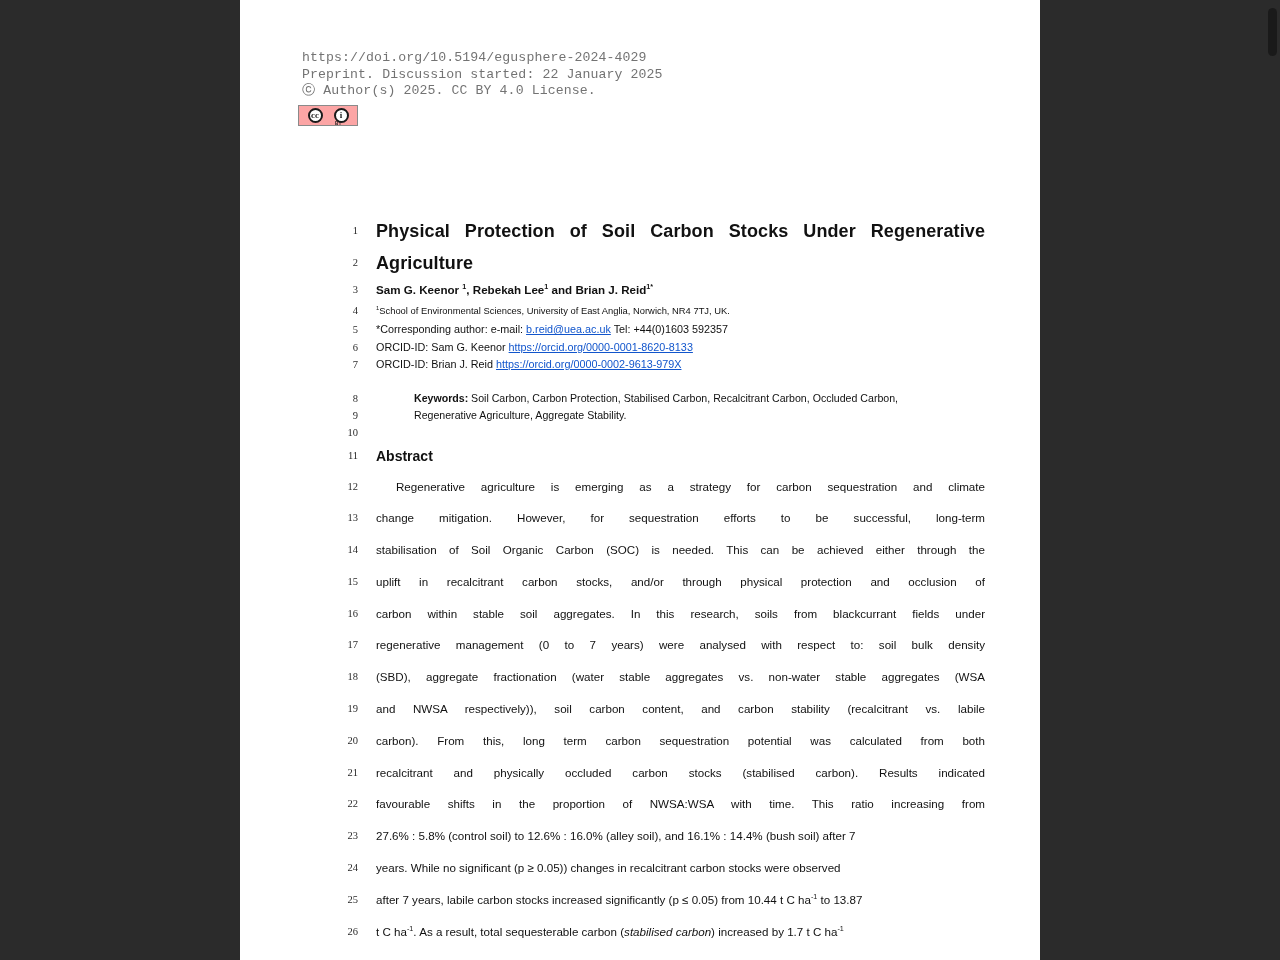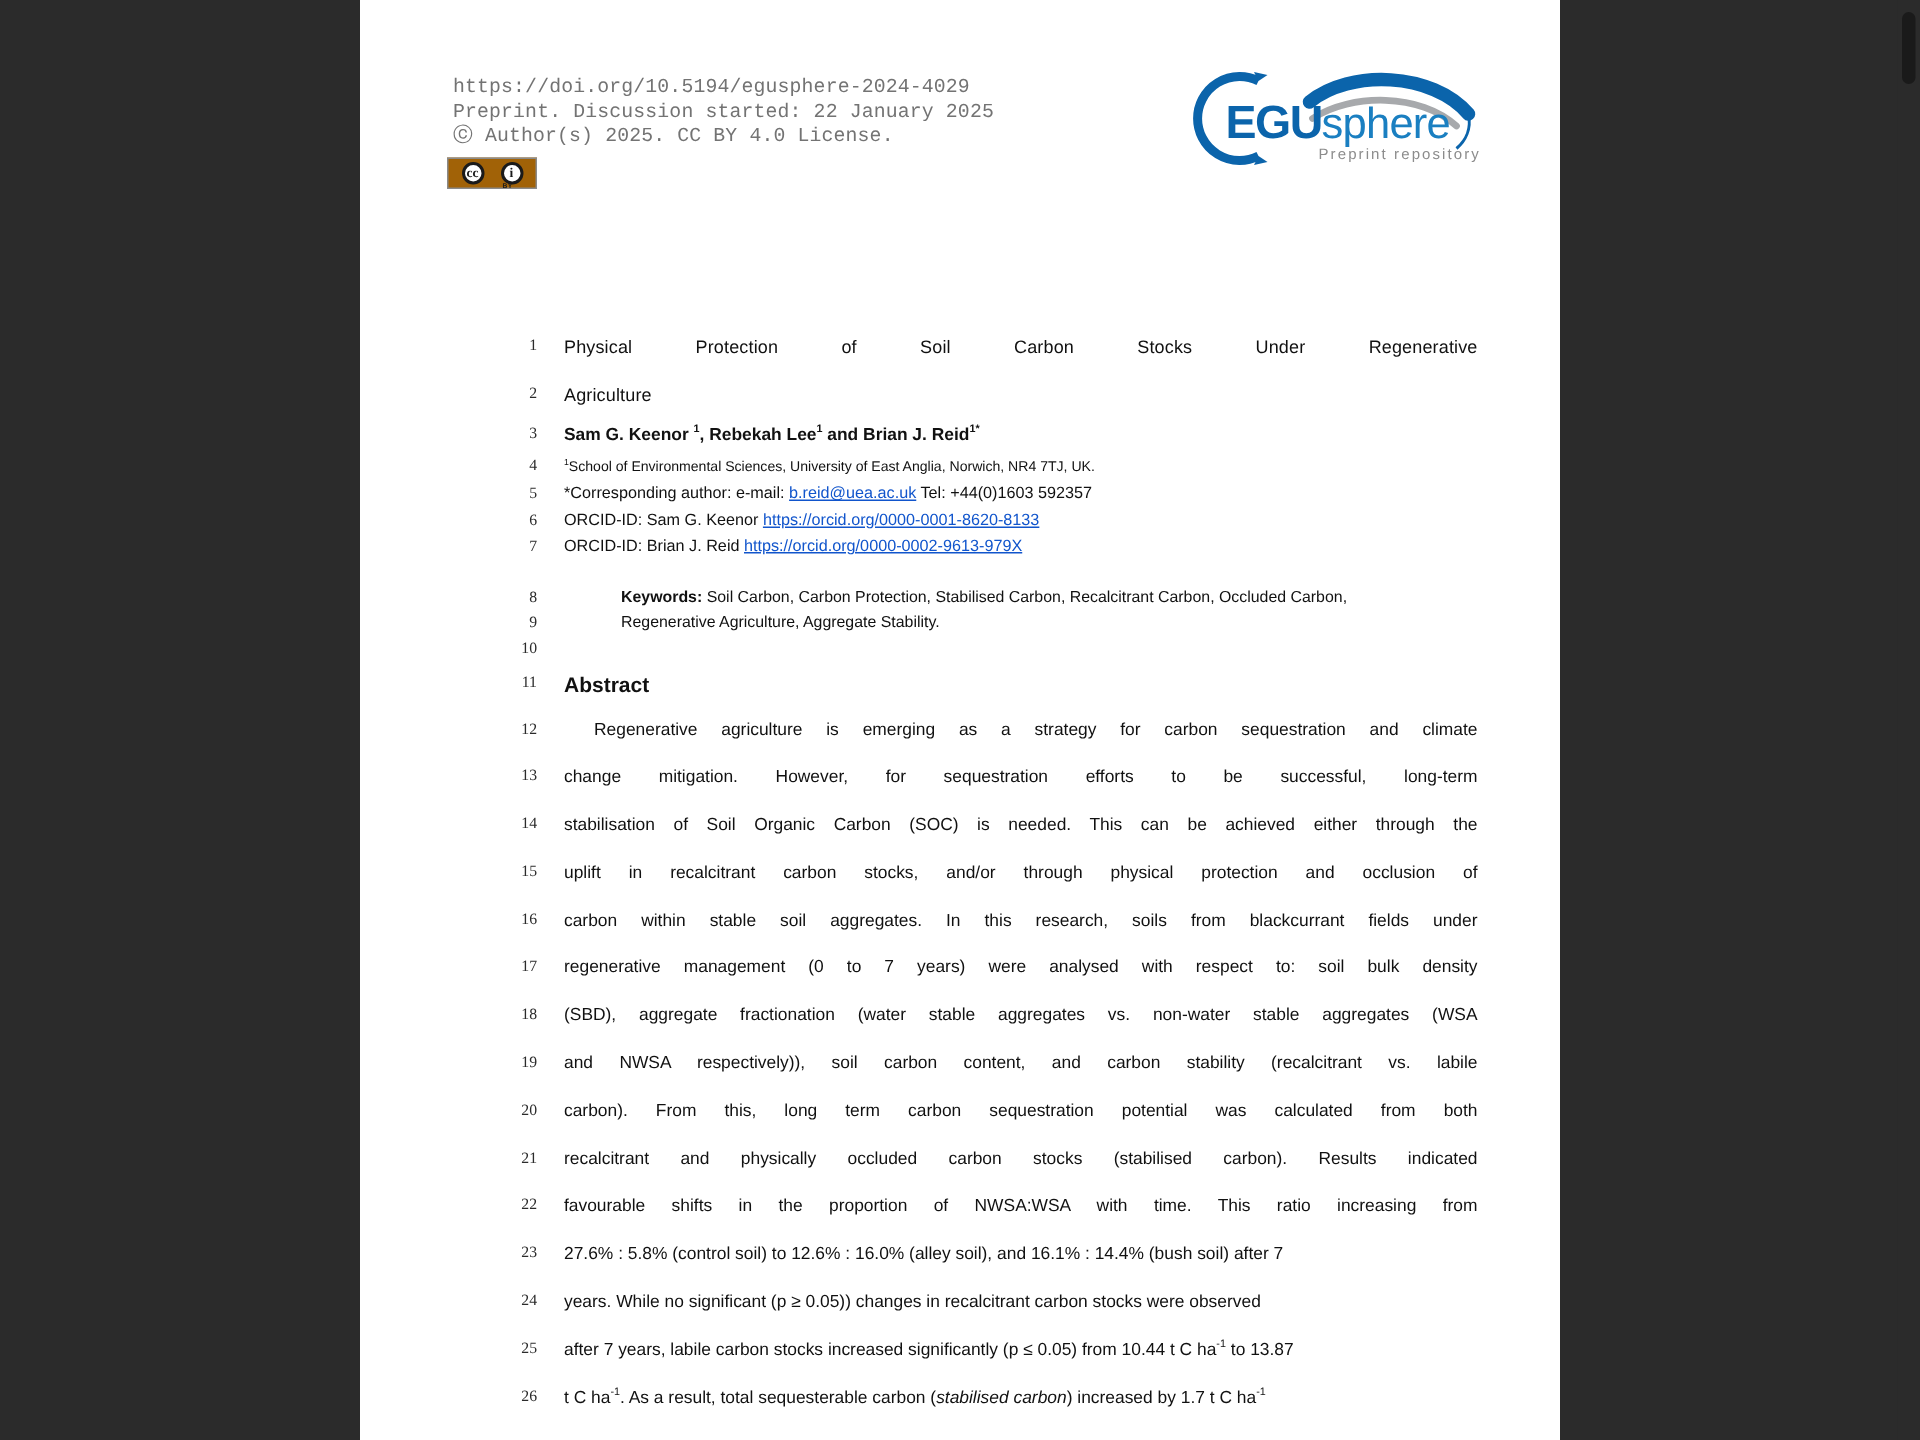--- a/index.html
+++ b/index.html
@@ -59,21 +59,21 @@
     color: #737373;
     white-space: nowrap;
   }
   .hdr div { letter-spacing: .1px; }
 
   .cc-badge {
     position: absolute;
     left: 58px;
     top: 105px;
     width: 60px; height: 21px;
-    background: #a16207;
+    background: #fca5a5;
     border: 1px solid #8a8a8a;
     display: flex;
     align-items: center;
     justify-content: space-around;
     padding: 0 3px;
   }
   .cc-badge .glyph {
     width: 15px; height: 15px;
     border-radius: 50%;
     background: #ffffff;
@@ -133,22 +133,22 @@
   }
   .ltext {
     flex: 1 1 auto;
     padding-right: 55px;
     color: #111;
   }
 
   
   .title-row { line-height: 32px; margin-top: 0; }
   .title-row .ltext {
-    font-size: 12px;
-    font-weight: normal;
+    font-size: 18px;
+    font-weight: bold;
     letter-spacing: .1px;
     text-align: justify;
     text-align-last: justify;
   }
   .title-row.cont .ltext { text-align-last: left; }
   .title-row .lnum { line-height: 32px; }
 
   .authors-row { line-height: 22px; }
   .authors-row .ltext { font-size: 11.6px; font-weight: bold; }
   .authors-row .lnum { line-height: 22px; }
@@ -204,37 +204,20 @@
       <div>Preprint. Discussion started: 22 January 2025</div>
       <div>ⓒ Author(s) 2025. CC BY 4.0 License.</div>
     </div>
 
     <div class="cc-badge">
       <span class="glyph">cc</span>
       <span class="glyph">i</span>
       <span class="by-label">BY</span>
     </div>
 
-    <div class="logo">
-      <svg width="195" height="72" viewBox="0 0 195 72" xmlns="http://www.w3.org/2000/svg">
-
-        <path d="M44 12 A28 28 0 1 0 44 62" fill="none" stroke="#0b64ab" stroke-width="6"></path>
-        <path d="M44 12 l-3 -6 l9 2 z" fill="#0b64ab"></path>
-        <path d="M44 62 l-3 6 l9 -2 z" fill="#0b64ab"></path>
-
-        <path d="M78 26 C105 4 160 6 184 34" fill="none" stroke="#0b64ab" stroke-width="9" stroke-linecap="round"></path>
-
-        <path d="M80 37 C106 20 152 20 176 42" fill="none" stroke="#a7a9ac" stroke-width="4.5" stroke-linecap="round"></path>
-
-        <path d="M184 34 C186 44 182 52 176 57" fill="none" stroke="#0b64ab" stroke-width="2"></path>
-        <text x="22" y="50" font-family="Liberation Sans, sans-serif" font-size="31" font-weight="bold" fill="#0b64ab" letter-spacing="-1">EGU</text>
-        <text x="86" y="50" font-family="Liberation Sans, sans-serif" font-size="29" fill="#1a7fc1" letter-spacing="-0.5">sphere</text>
-        <text x="84" y="64" font-family="Liberation Sans, sans-serif" font-size="10" fill="#8c8c8c" letter-spacing="1.4">Preprint repository</text>
-      </svg>
-    </div>
 
     <div class="doc" style="top:215px;">
 
       <div class="row title-row">
         <div class="lnum">1</div>
         <div class="ltext">Physical Protection of Soil Carbon Stocks Under Regenerative</div>
       </div>
 
       <div class="row title-row cont">
         <div class="lnum">2</div>

